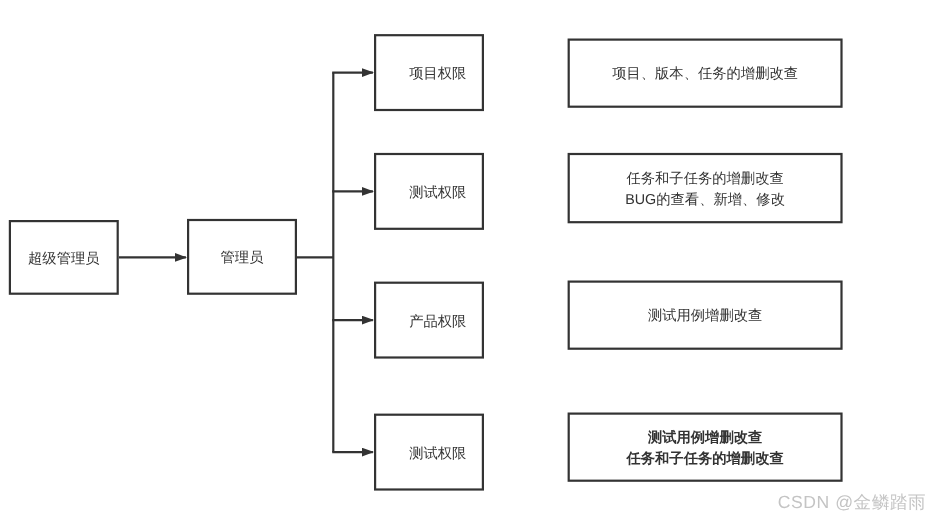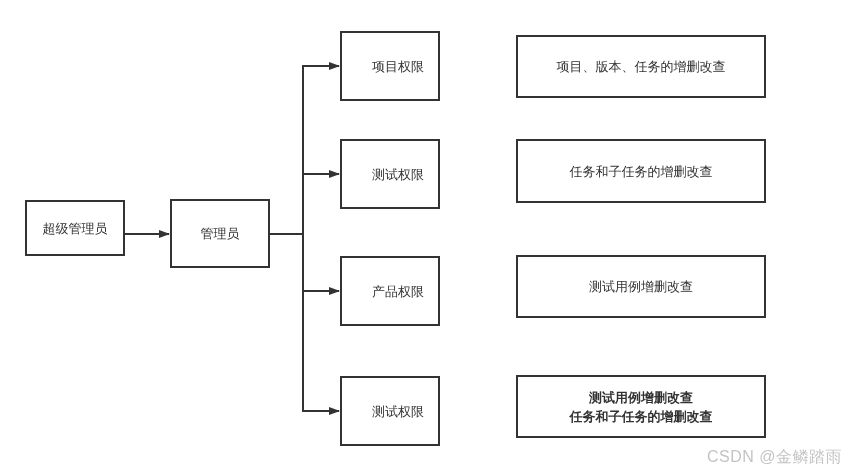--- a/index.html
+++ b/index.html
@@ -69,21 +69,21 @@
     <line x1="270" y1="234" x2="303" y2="234" stroke="#333333" stroke-width="2"></line>
 
     <line x1="303" y1="66" x2="303" y2="411" stroke="#333333" stroke-width="2"></line>
 
     <line x1="302" y1="66" x2="339" y2="66" stroke="#333333" stroke-width="2" marker-end="url(#arrow)"></line>
     <line x1="302" y1="174" x2="339" y2="174" stroke="#333333" stroke-width="2" marker-end="url(#arrow)"></line>
     <line x1="302" y1="291" x2="339" y2="291" stroke="#333333" stroke-width="2" marker-end="url(#arrow)"></line>
     <line x1="302" y1="411" x2="339" y2="411" stroke="#333333" stroke-width="2" marker-end="url(#arrow)"></line>
   </svg>
 
-  <div class="node" style="left:25px; top:200px; width:100px; height:56px;">
+  <div class="node" style="left:8px; top:200px; width:100px; height:68px;">
     <span>超级管理员</span>
   </div>
 
   <div class="node" style="left:170px; top:199px; width:100px; height:69px;">
     <span>管理员</span>
   </div>
 
   <div class="node perm-box" style="top:31px;">
     <span>项目权限</span>
   </div>
@@ -92,20 +92,21 @@
       <span class="line">项目、版本、任务的增删改查</span>
     </span>
   </div>
 
   <div class="node perm-box" style="top:139px;">
     <span>测试权限</span>
   </div>
   <div class="node desc-box" style="top:139px; height:64px;">
     <span class="lines">
       <span class="line">任务和子任务的增删改查</span>
+      <span class="line">BUG的查看、新增、修改</span>
     </span>
   </div>
 
   <div class="node perm-box" style="top:256px;">
     <span>产品权限</span>
   </div>
   <div class="node desc-box" style="top:255px; height:63px;">
     <span class="lines">
       <span class="line">测试用例增删改查</span>
     </span>

